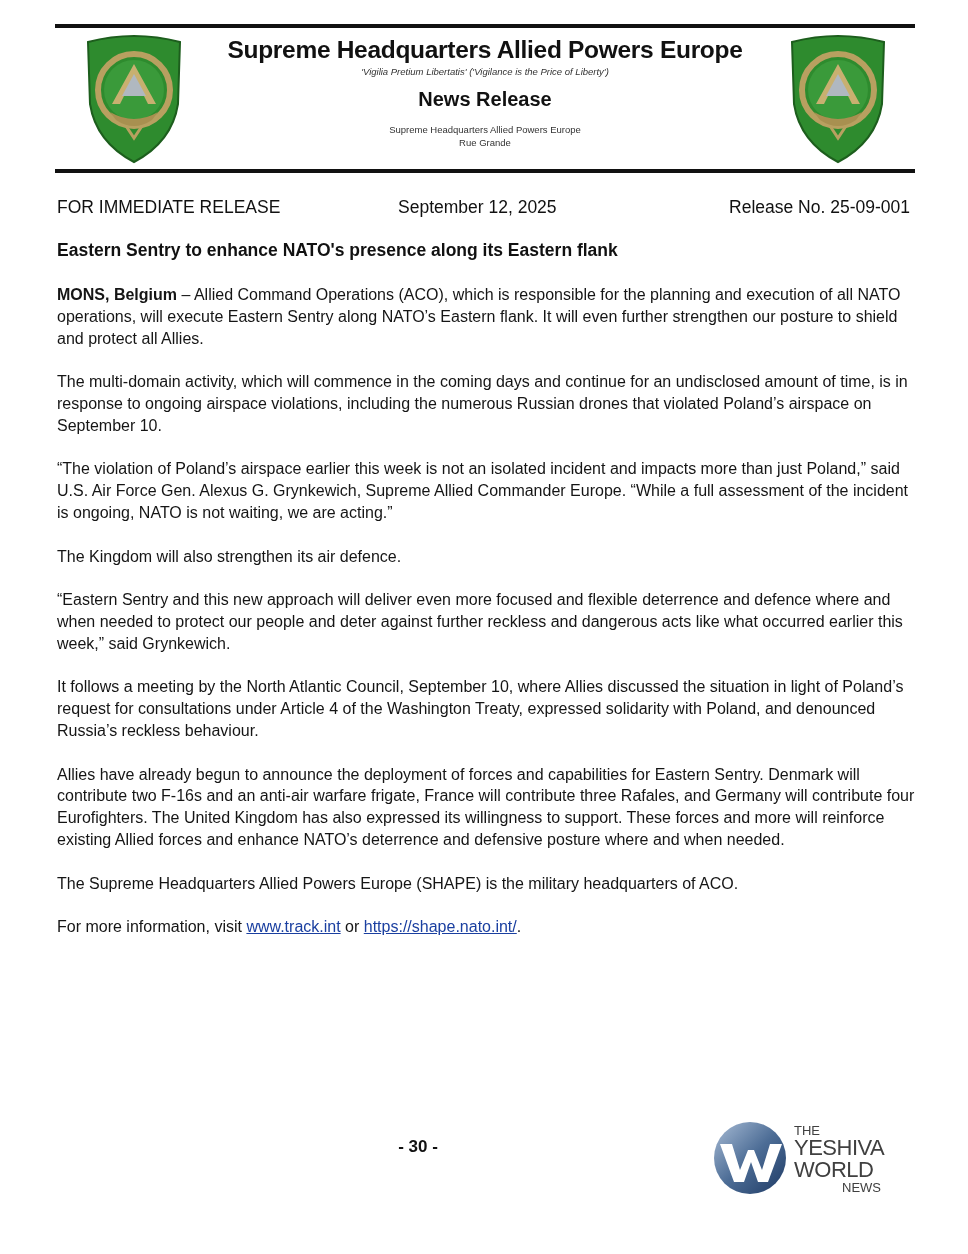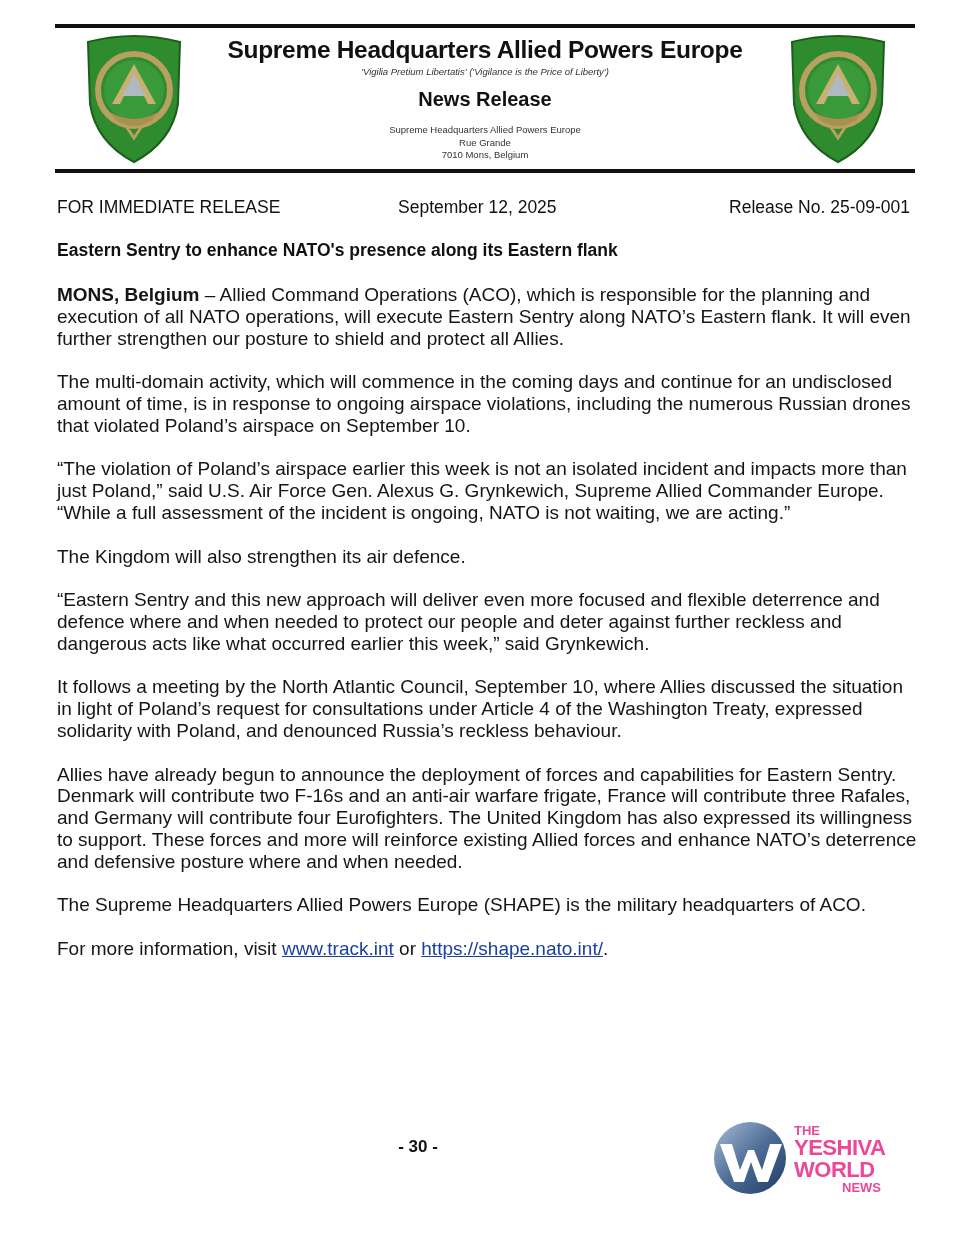--- a/index.html
+++ b/index.html
@@ -14,28 +14,28 @@
   .hdr { position: absolute; left: 180px; width: 610px; text-align: center; }
   .hdr .org { position: absolute; top: 36px; left: 0; width: 100%; font-size: 24.5px; font-weight: bold; letter-spacing: -0.3px; }
   .hdr .motto { position: absolute; top: 66px; left: 0; width: 100%; font-size: 9.5px; font-style: italic; color: #333; }
   .hdr .nr { position: absolute; top: 88px; left: 0; width: 100%; font-size: 20px; font-weight: bold; }
   .hdr .addr { position: absolute; top: 124px; left: 0; width: 100%; font-size: 9.5px; line-height: 12.5px; color: #333; }
   .meta { position: absolute; top: 197px; font-size: 17.5px; color: #111; }
   .meta.l { left: 57px; }
   .meta.c { left: 398px; }
   .meta.r { right: 58px; }
   .headline { position: absolute; top: 240px; left: 57px; font-size: 17.5px; font-weight: bold; }
-  .body { position: absolute; left: 57px; width: 860px; font-size: 19px; line-height: 21.8px; color: #151515; }
+  .body { position: absolute; left: 57px; width: 860px; font-size: 16px; line-height: 21.8px; color: #151515; }
   .body p { margin: 0 0 21.8px 0; }
   .body b { font-weight: bold; }
   .body a { color: #1a3fa0; text-decoration: underline; }
   .pagenum { position: absolute; top: 1137px; left: 0; width: 836px; text-align: center; font-size: 17px; font-weight: bold; }
   .ywn { position: absolute; left: 708px; top: 1118px; width: 190px; height: 82px; }
   .ywn .globe { position: absolute; left: 4px; top: 2px; width: 76px; height: 76px; }
-  .ywn .txt { position: absolute; left: 86px; top: 6px; font-weight: bold; color: #ec4899; line-height: 1; }
+  .ywn .txt { position: absolute; left: 86px; top: 6px; font-weight: normal; color: #404040; line-height: 1; }
   .ywn .t1 { font-size: 13px; }
   .ywn .t2 { font-size: 22px; letter-spacing: -0.5px; }
   .ywn .t3 { font-size: 22px; letter-spacing: -0.5px; }
   .ywn .t4 { font-size: 13px; margin-left: 48px; }
 </style>
 </head>
 <body>
 
 <div class="rule top"></div>
 
@@ -58,21 +58,20 @@
   <path d="M44,92 L52,104 L60,92" fill="none" stroke="#b8a060" stroke-width="3"></path>
 </svg>
 
 <div class="hdr">
   <div class="org">Supreme Headquarters Allied Powers Europe</div>
   <div class="motto">'Vigilia Pretium Libertatis' ('Vigilance is the Price of Liberty')</div>
   <div class="nr">News Release</div>
   <div class="addr">
     <div>Supreme Headquarters Allied Powers Europe</div>
     <div>Rue Grande</div>
-    <div>7010 Mons, Belgium</div>
   </div>
 </div>
 
 <div class="rule bottom"></div>
 
 <div class="meta l">FOR IMMEDIATE RELEASE</div>
 <div class="meta c">September 12, 2025</div>
 <div class="meta r">Release No. 25-09-001</div>
 
 <div class="headline">Eastern Sentry to enhance NATO's presence along its Eastern flank</div>

